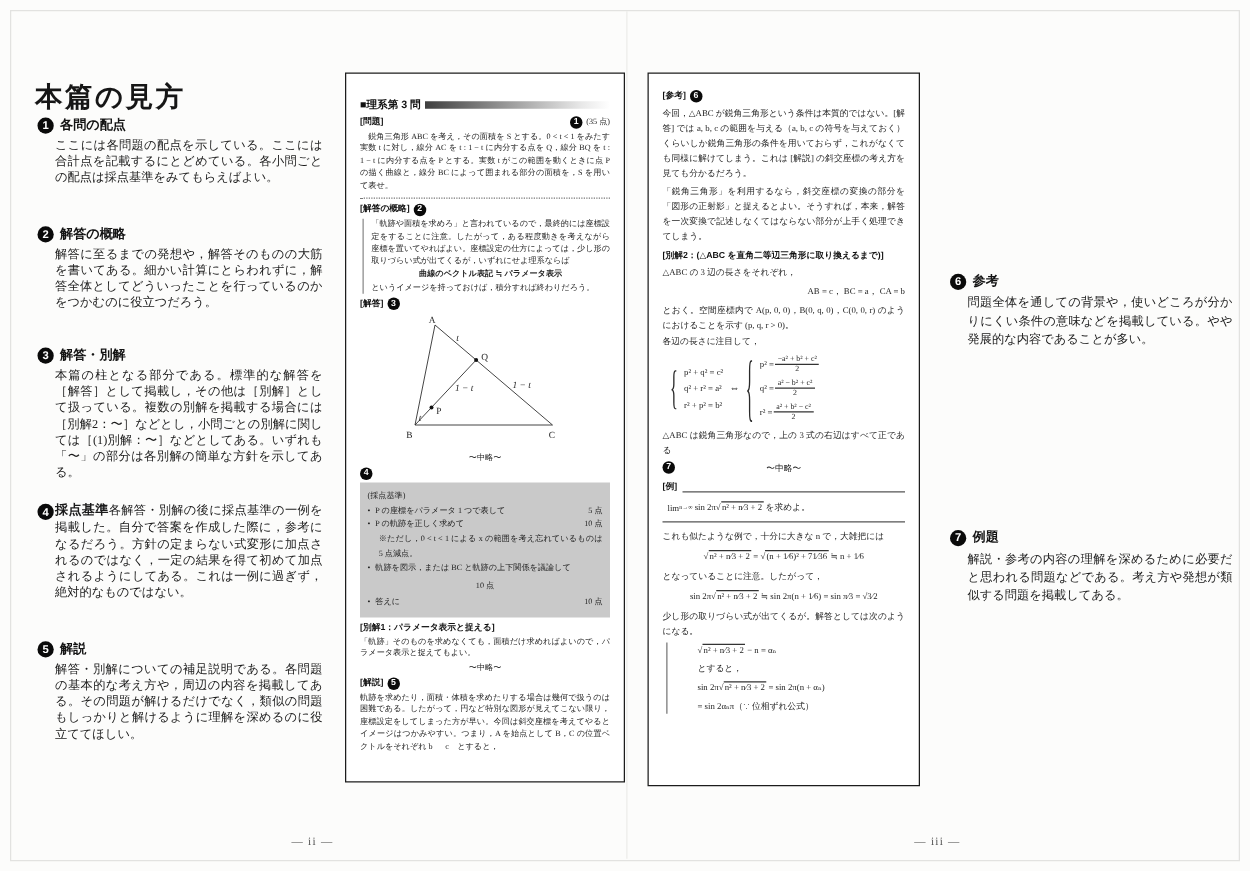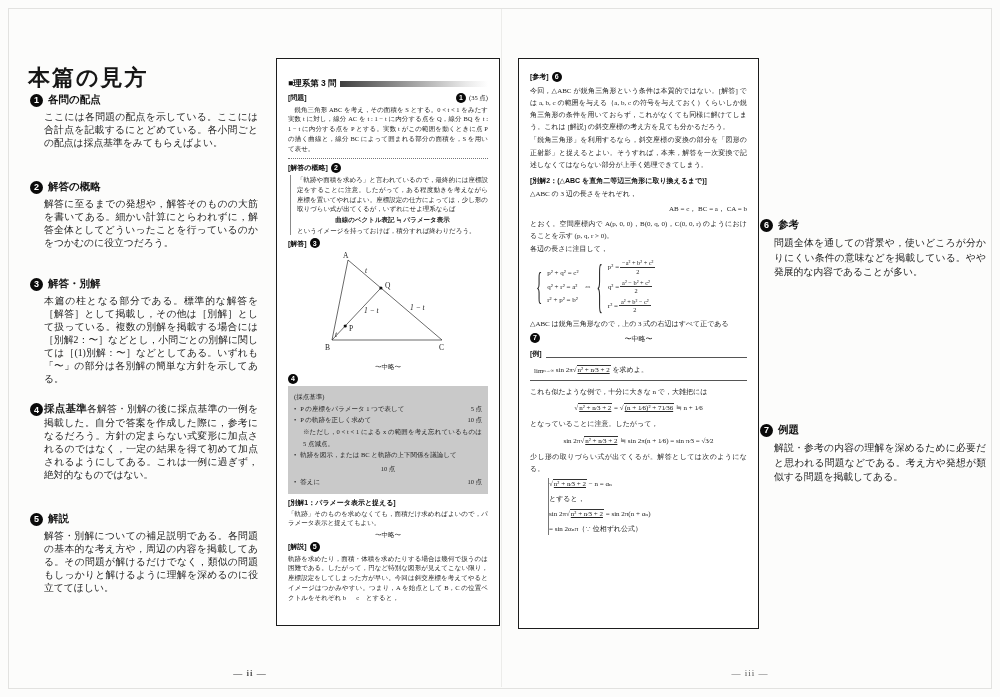--- a/index.html
+++ b/index.html
@@ -27,21 +27,21 @@
   .bdg{display:inline-flex;align-items:center;justify-content:center;flex:none;
     background:#0a0a0a;color:#fff;border-radius:50%;
     font-family:"Liberation Sans","DejaVu Sans",sans-serif;font-weight:bold;}
   .bdg.lg{width:13px;height:13px;font-size:9px;}
   .bdg.sm{width:10px;height:10px;font-size:7px;}
 
   
   .pagebox{position:absolute;border:1.5px solid #1c1c1c;background:#fff;box-sizing:border-box;
     font-size:6.5px;line-height:9.7px;color:#232323;}
   .midbox{left:276px;top:58px;width:224px;height:568px;padding:20px 11px;}
-  .rightbox{left:518px;top:58px;width:241px;height:571px;padding:10px 11px;font-size:7px;line-height:12.1px;}
+  .rightbox{left:518px;top:58px;width:218px;height:571px;padding:10px 11px;font-size:7px;line-height:12.1px;}
 
   .mb-header{display:flex;align-items:center;gap:3px;margin-bottom:4px;}
   .mb-header .ht{font-family:"Liberation Sans","DejaVu Sans",sans-serif;font-weight:bold;font-size:8.5px;color:#111;white-space:nowrap;}
   .gradbar{flex:1;height:6.5px;background:linear-gradient(to right,#3f3f3f,#9a9a9a 45%,#e9e9e9 85%,#ffffff);}
 
   .lbl{font-family:"Liberation Sans","DejaVu Sans",sans-serif;font-weight:bold;font-size:7px;color:#111;}
   .brow{display:flex;align-items:center;gap:3px;margin:2px 0;}
   .qrow{display:flex;align-items:center;justify-content:space-between;margin:1px 0 2px 0;}
   .qpts{display:inline-flex;align-items:center;gap:3px;}
   .para{text-align:justify;margin:1px 0;}
@@ -56,51 +56,51 @@
   .scoreitem .it{flex:1;}
   .scoreitem .pt{white-space:nowrap;}
   .scorenote{margin-left:9px;text-align:justify;}
   .bullet{flex:none;}
 
   
   .mrow{margin:3px 0;}
   .eqcenter{text-align:center;margin:4px 0;}
   .eqleft{margin:3px 0 3px 14px;text-align:right;}
   .sq{white-space:nowrap;}
-  .sq .rd{border-top:0.8px solid #333;padding:0 1px;text-decoration:underline;}
+  .sq .rd{border-top:0.8px solid #333;padding:0 1px;}
   .frac{display:inline-flex;flex-direction:column;align-items:center;vertical-align:middle;
     font-size:6.3px;line-height:7.6px;margin:0 1px;}
   .frac .fn{border-bottom:0.8px solid #333;padding:0 2px;}
   .sysrow{display:flex;align-items:center;gap:5px;margin:4px 0 4px 6px;}
   .brace{display:inline-block;font-size:13px;transform:scaleY(2.9);color:#2a2a2a;flex:none;}
   .brace.tall{transform:scaleY(4.6);}
   .syscol{display:flex;flex-direction:column;gap:1px;}
   .syscol.rt{gap:3px;}
   .sysline{white-space:nowrap;}
   .iffsym{font-size:8px;flex:none;}
   .limw{display:inline-flex;flex-direction:row;align-items:center;vertical-align:middle;line-height:6px;}
   .limw .ls{font-size:4.8px;}
   .churow{position:relative;margin:3px 0;}
   .churow .bdg{position:absolute;left:0;top:0;}
   .churow .ct{text-align:center;}
   .exbox{margin:3px 0 5px 0;}
   .exhead{display:flex;align-items:flex-end;gap:4px;}
   .exline{flex:1;border-bottom:0.8px solid #555;height:1px;margin-bottom:2px;}
   .exeq{margin:4px 0 4px 4px;}
   .exbottom{border-top:0.8px solid #555;margin-top:4px;}
-  .vblock{border-left:1px solid #777;padding-left:0;margin:3px 0 0 18px;}
+  .vblock{border-left:1px solid #777;padding-left:24px;margin:3px 0 0 3px;}
 
   
   .annot{position:absolute;left:760px;width:226px;}
   .annot-h{display:flex;align-items:center;gap:5px;font-family:"Liberation Sans","DejaVu Sans",sans-serif;
     font-weight:bold;font-size:10.5px;color:#141414;}
   .annot-b{margin:4px 0 0 14px;font-size:9.8px;line-height:14.5px;text-align:justify;}
 
   .footer{position:absolute;top:668px;font-size:9px;color:#555;letter-spacing:1px;}
-  .footer.fl{left:0;width:500px;text-align:center;font-weight:bold;}
+  .footer.fl{left:0;width:500px;text-align:center;}
   .footer.fr{left:500px;width:500px;text-align:center;}
 
   svg text{font-family:"Liberation Serif","DejaVu Serif",serif;}
 </style>
 </head>
 <body>
 
 <div class="frame"></div>
 <div class="gutter"></div>
 

